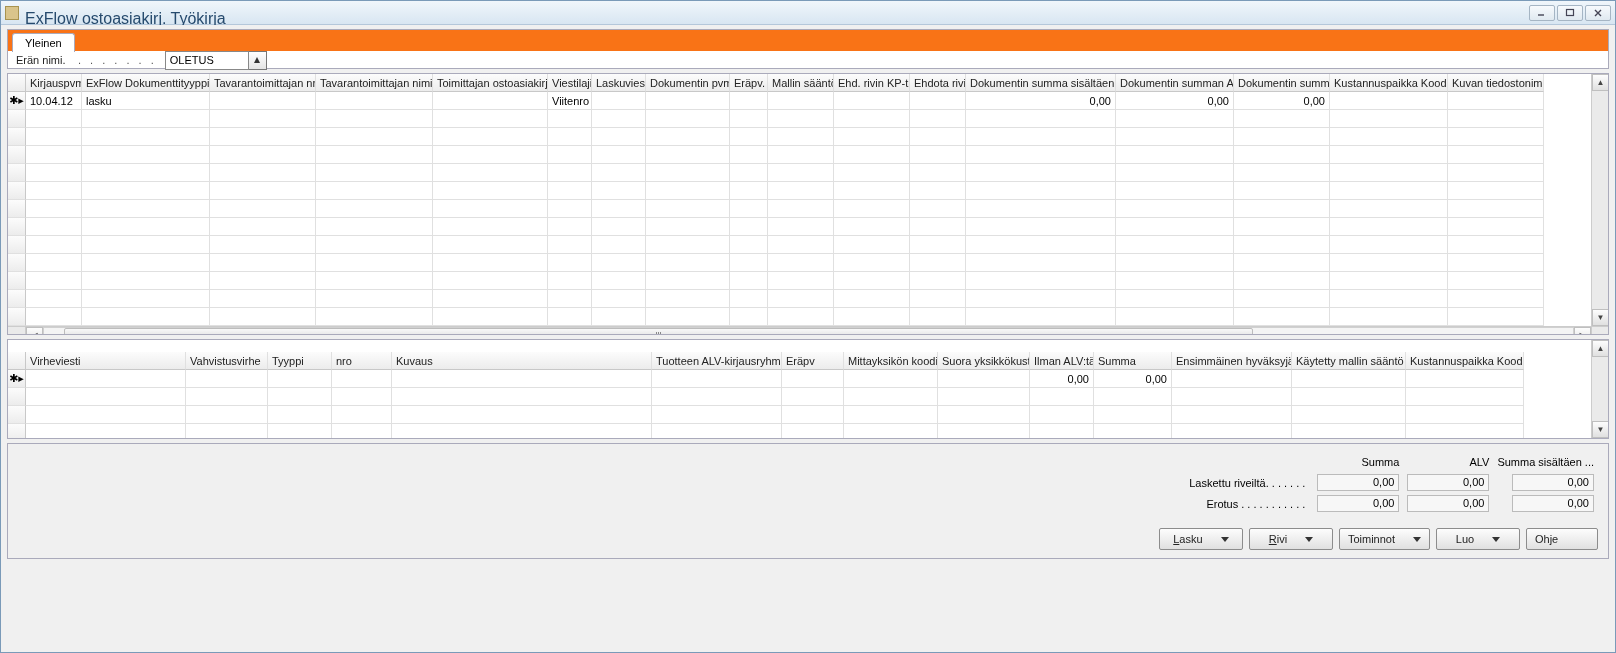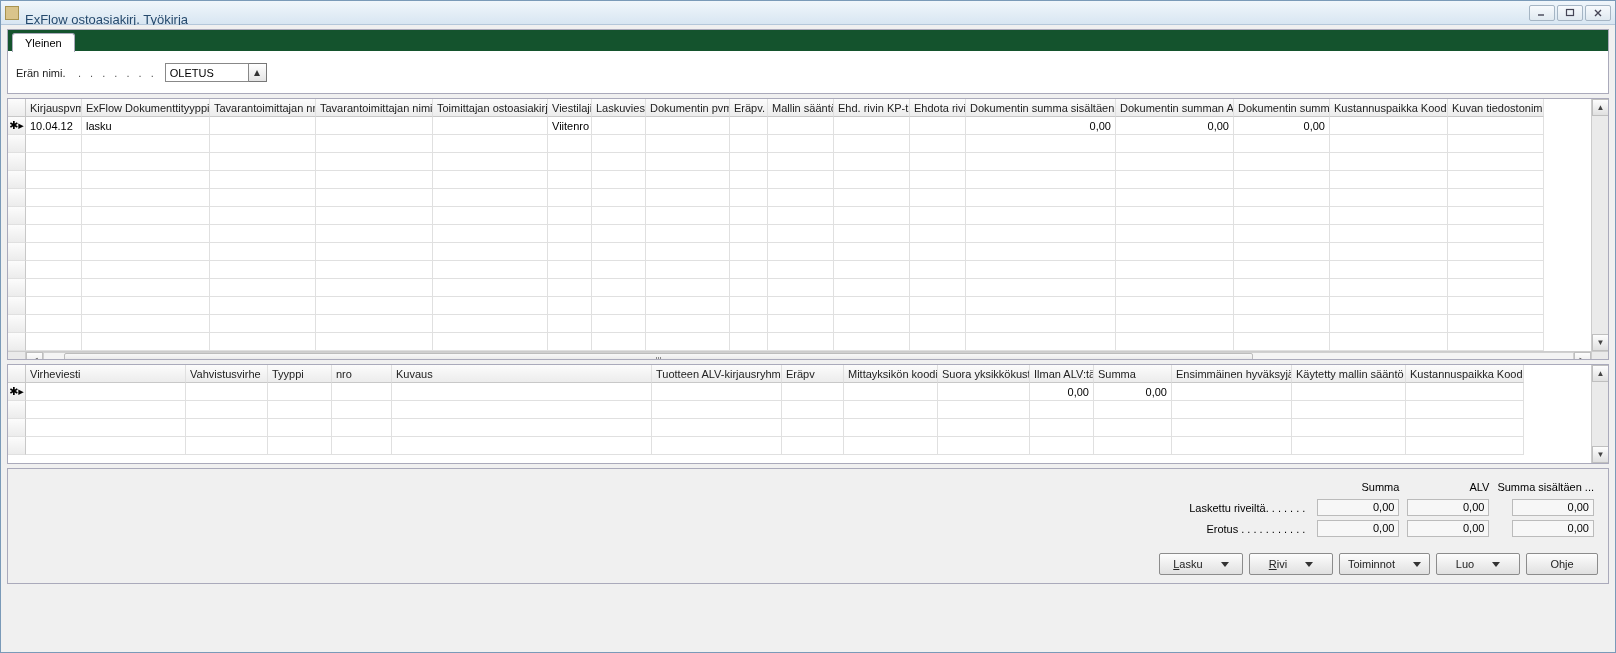--- a/index.html
+++ b/index.html
@@ -24,21 +24,21 @@
     display: flex; align-items: center;
     padding: 0 4px;
     border-bottom: 1px solid #b4c7da;
   }
   .titlebar-icon {
     width: 14px; height: 14px;
     background: #d9c48b;
     border: 1px solid #a8934f;
     margin-right: 6px;
   }
-  .titlebar-text { color: #264a6d; font-size: 13px; flex: 1; margin-top: 13px; }
+  .titlebar-text { color: #264a6d; font-size: 16px; flex: 1; margin-top: 13px; }
   .win-controls { display: flex; gap: 2px; }
   .win-btn {
     width: 26px; height: 16px;
     border: 1px solid #a5b5c4;
     background: linear-gradient(#f7fafd,#e0e9f0);
     border-radius: 2px;
     display: flex; align-items: center; justify-content: center;
     font-size: 10px; color: #4a6077;
     cursor: pointer;
   }
@@ -57,37 +57,37 @@
   .tabpanel {
     border: 1px solid #aab;
     background: #fff;
   }
   .tabrow {
     height: 22px;
     display: flex;
     align-items: center;
     padding-left: 4px;
     padding-top: 2px;
-    background: #14532d;
+    background: #f97316;
     border-bottom: 1px solid #fff;
   }
   .tab {
     border: 1px solid #aab;
     border-bottom: none;
     border-top-left-radius: 3px;
     border-top-right-radius: 3px;
     padding: 3px 12px;
     background: #fff;
     font-size: 11px;
     cursor: pointer;
     position: relative;
     top: 1px;
   }
   .tab-body {
-    height: 41px;
+    height: 16px;
     display: flex;
     align-items: center;
     padding: 4px 8px;
     background: #fff;
   }
   .field-label { min-width: 62px; color: #222; }
   .dots { letter-spacing: 3px; color: #555; margin-right: 8px; }
   .text-input-wrap { display: inline-flex; }
   .text-input {
     width: 84px; height: 19px;
@@ -214,20 +214,21 @@
       260px  
       130px  
       62px   
       94px   
       92px   
       64px   
       78px   
       120px  
       114px  
       118px; 
+    margin-top: 12px;
   }
 
   
   .footer {
     border: 1px solid #aab;
     background: #f0f0f0;
     padding-top: 10px;
     padding-right: 10px;
     padding-bottom: 8px;
     display: flex; flex-direction: column; align-items: flex-end;
@@ -253,21 +254,21 @@
   .action-btn {
     height: 22px; min-width: 84px;
     padding: 0 8px;
     border: 1px solid #8c8c8c;
     background: linear-gradient(#fdfdfd,#e0e0e0);
     border-radius: 2px;
     display: inline-flex; align-items: center; justify-content: center; gap: 18px;
     font-size: 11px; color: #222;
     cursor: pointer;
   }
-  .action-btn.nochevron { gap: 0; justify-content: center; min-width: 72px; }
+  .action-btn.nochevron { gap: 0; justify-content: flex-start; min-width: 72px; }
   .chevron {
     width: 0; height: 0;
     border-left: 4px solid transparent;
     border-right: 4px solid transparent;
     border-top: 5px solid #333;
   }
   .underline-first::first-letter { text-decoration: underline; }
 
   
   .thumb-grip {

